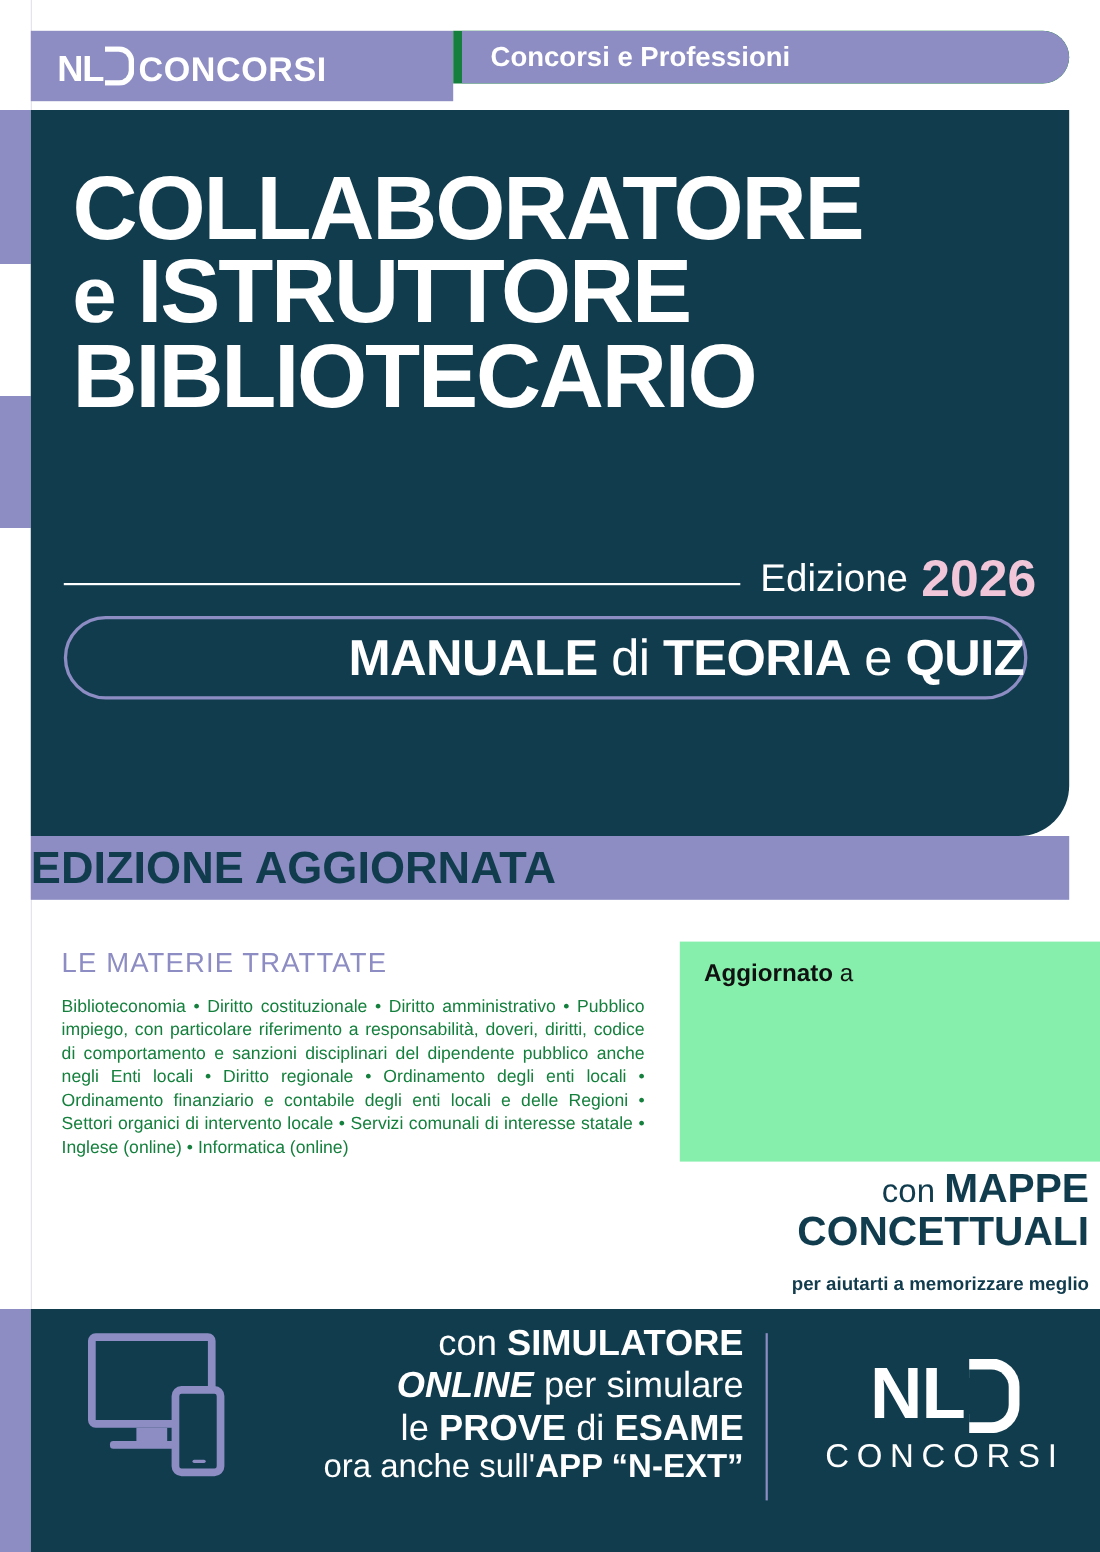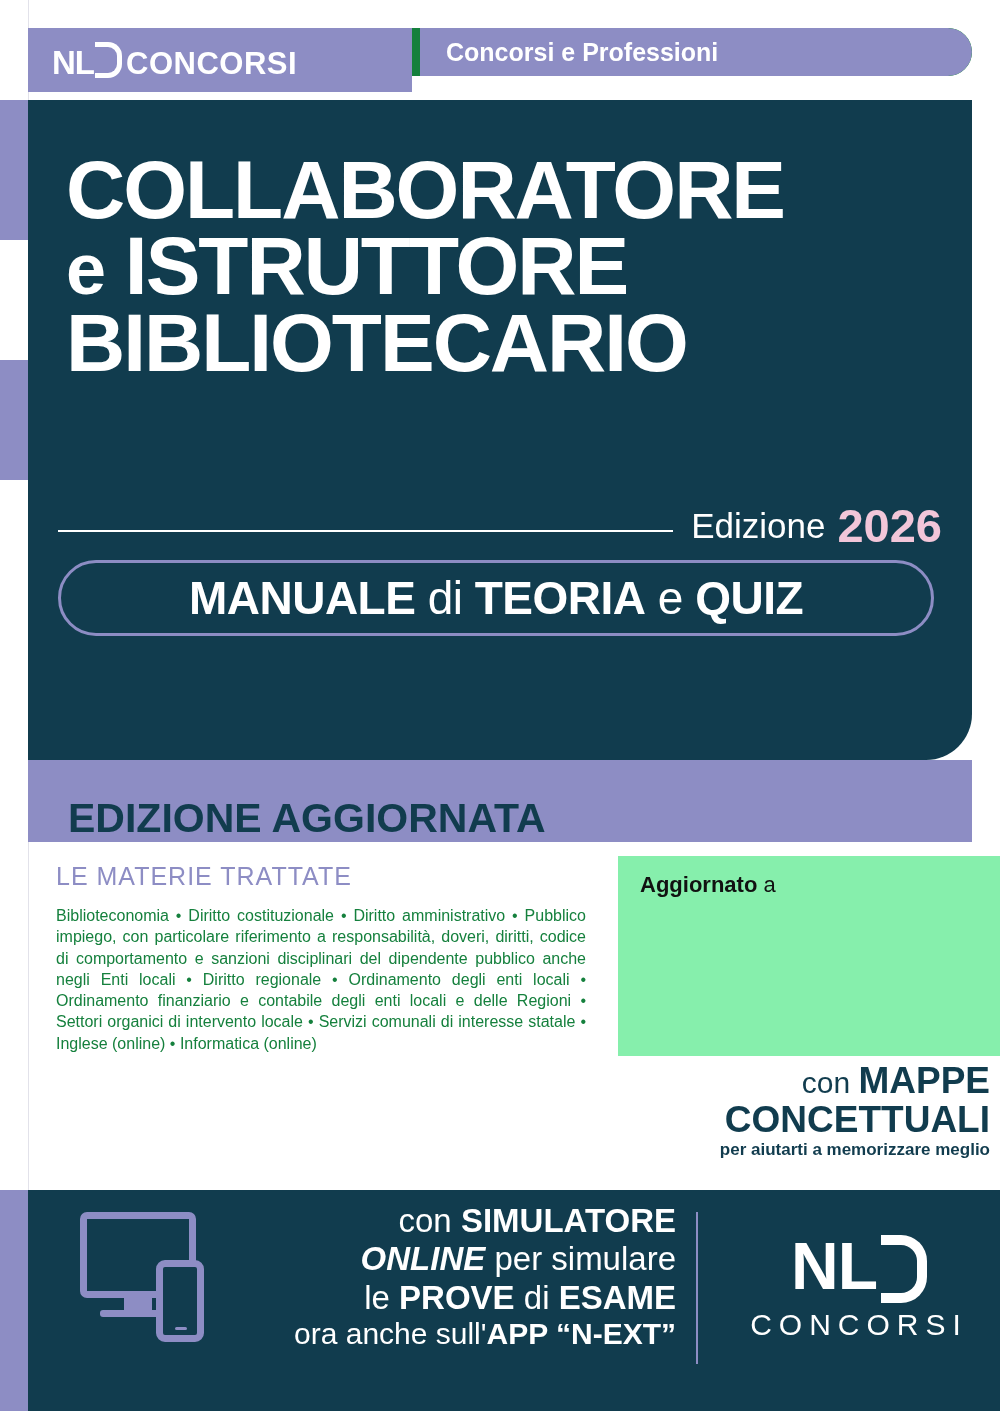--- a/index.html
+++ b/index.html
@@ -161,21 +161,21 @@
   }
 
   .manuale-box {
     position: absolute;
     left: 30px; top: 460px;
     width: 876px; height: 76px;
     border: 3px solid #8d8dc4;
     border-radius: 38px;
     display: flex;
     align-items: center;
-    justify-content: center;
+    justify-content: flex-end;
     box-sizing: border-box;
   }
   .manuale-box .mtxt {
     color: #ffffff;
     font-size: 46px;
     letter-spacing: -0.5px;
   }
   .manuale-box .mtxt b { font-weight: bold; }
 
   .prep-line {
@@ -185,25 +185,24 @@
     color: #ffffff;
     font-size: 40px;
     text-align: center;
   }
   .prep-line b { font-weight: bold; }
 
   
   .agg-band {
     position: absolute;
     left: 0; top: 760px;
-    width: 944px; height: 82px;
-    background: #8d8dc4;
-    display: flex;
-    align-items: flex-end;
-    padding-left: 40px;
+    width: 944px; height: 58px;
+    background: #8d8dc4;
+    display: flex;
+    align-items: center;
     box-sizing: border-box;
   }
   .agg-band .agg-txt {
     color: #113c4e;
     font-size: 41px;
     font-weight: bold;
     letter-spacing: 0px;
   }
 
   
@@ -277,21 +276,21 @@
     font-size: 37px;
   }
   .mappe .m2 {
     font-size: 37px;
     font-weight: bold;
     line-height: 1.05;
   }
   .mappe .m3 {
     font-size: 17px;
     font-weight: bold;
-    margin-top: 0;
+    margin-top: 18px;
   }
 
   
   .bottom-band {
     position: absolute;
     left: 0; top: 1190px;
     width: 972px; height: 221px;
     background: #113c4e;
   }
   .devices-icon {

